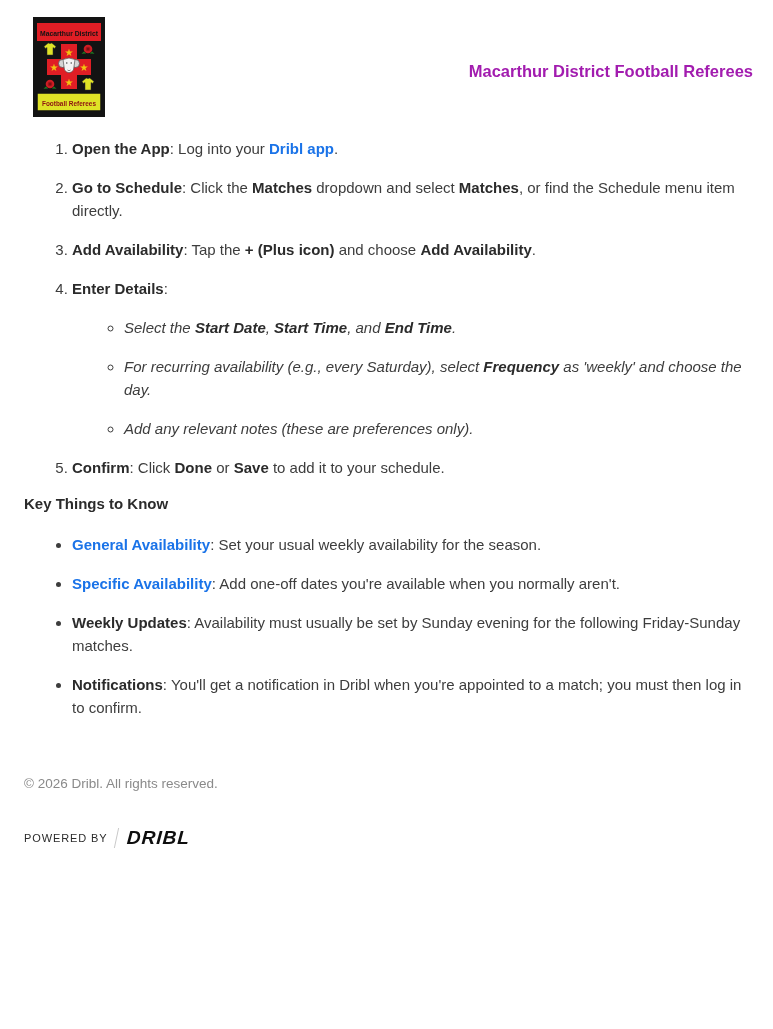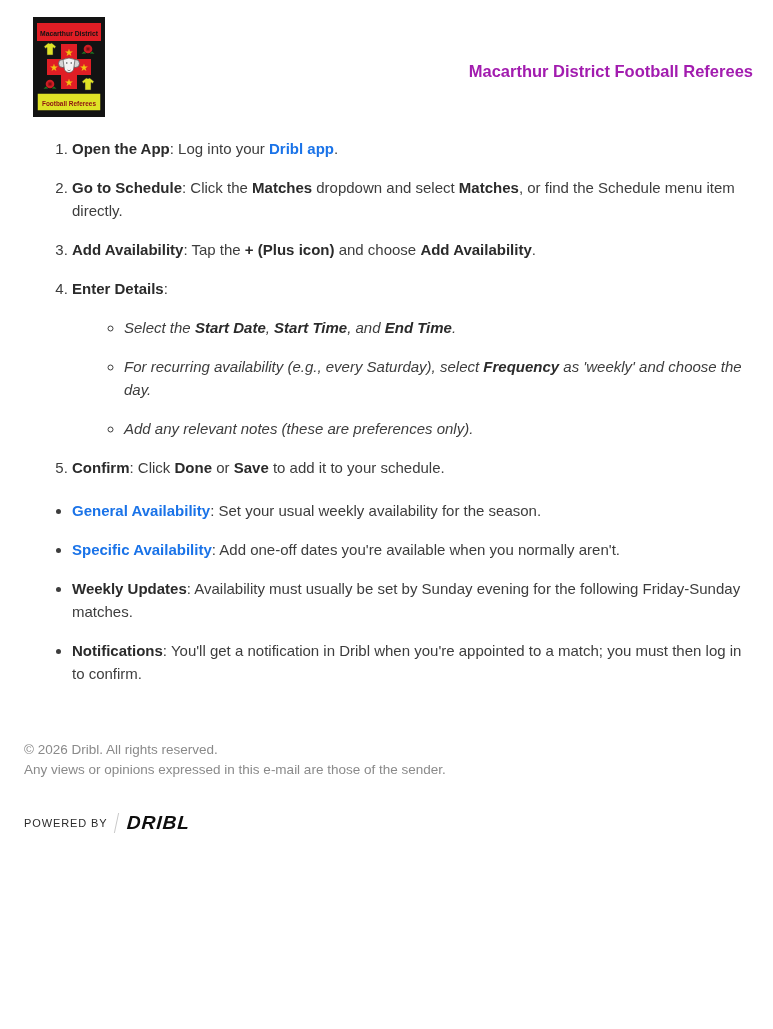--- a/index.html
+++ b/index.html
@@ -128,32 +128,32 @@
         <li><span class="b">Go to Schedule</span><span>: Click the </span><span class="b">Matches</span><span> dropdown and select </span><span class="b">Matches</span><span>, or find the Schedule menu item directly.</span></li>
         <li><span class="b">Add Availability</span><span>: Tap the </span><span class="b">+ (Plus icon)</span><span> and choose </span><span class="b">Add Availability</span><span>.</span></li>
         <li><span class="b">Enter Details</span><span>:</span><ul class="sublist">
             <li><span>Select the </span><span class="b">Start Date</span><span>, </span><span class="b">Start Time</span><span>, and </span><span class="b">End Time</span><span>.</span></li>
             <li><span>For recurring availability (e.g., every Saturday), select </span><span class="b">Frequency</span><span> as 'weekly' and choose the day.</span></li>
             <li><span>Add any relevant notes (these are preferences only).</span></li>
           </ul></li>
         <li><span class="b">Confirm</span><span>: Click </span><span class="b">Done</span><span> or </span><span class="b">Save</span><span> to add it to your schedule.</span></li>
       </ol>
 
+    <h2 class="section-heading h-keys">Key Things to Know</h2>
 
     <ul class="keys">
         <li><a href="#" class="link b">General Availability</a><span>: Set your usual weekly availability for the season.</span></li>
         <li><a href="#" class="link b">Specific Availability</a><span>: Add one-off dates you're available when you normally aren't.</span></li>
         <li><span class="b">Weekly Updates</span><span>: Availability must usually be set by Sunday evening for the following Friday-Sunday matches.</span></li>
         <li><span class="b">Notifications</span><span>: You'll get a notification in Dribl when you're appointed to a match; you must then log in to confirm.</span></li>
       </ul>
   </main>
 
   <footer class="footer">
     <p class="fineprint">© 2026 Dribl. All rights reserved.</p>
-    <p class="fineprint">Any views or opinions expressed in this e-mail are those of the sender.</p>
 
     <div class="powered">
       <span class="powered-label">POWERED BY</span>
       <span class="powered-divider"></span>
       <span class="brand-wordmark">DRIBL</span>
     </div>
   </footer>
 
 </div>
 

